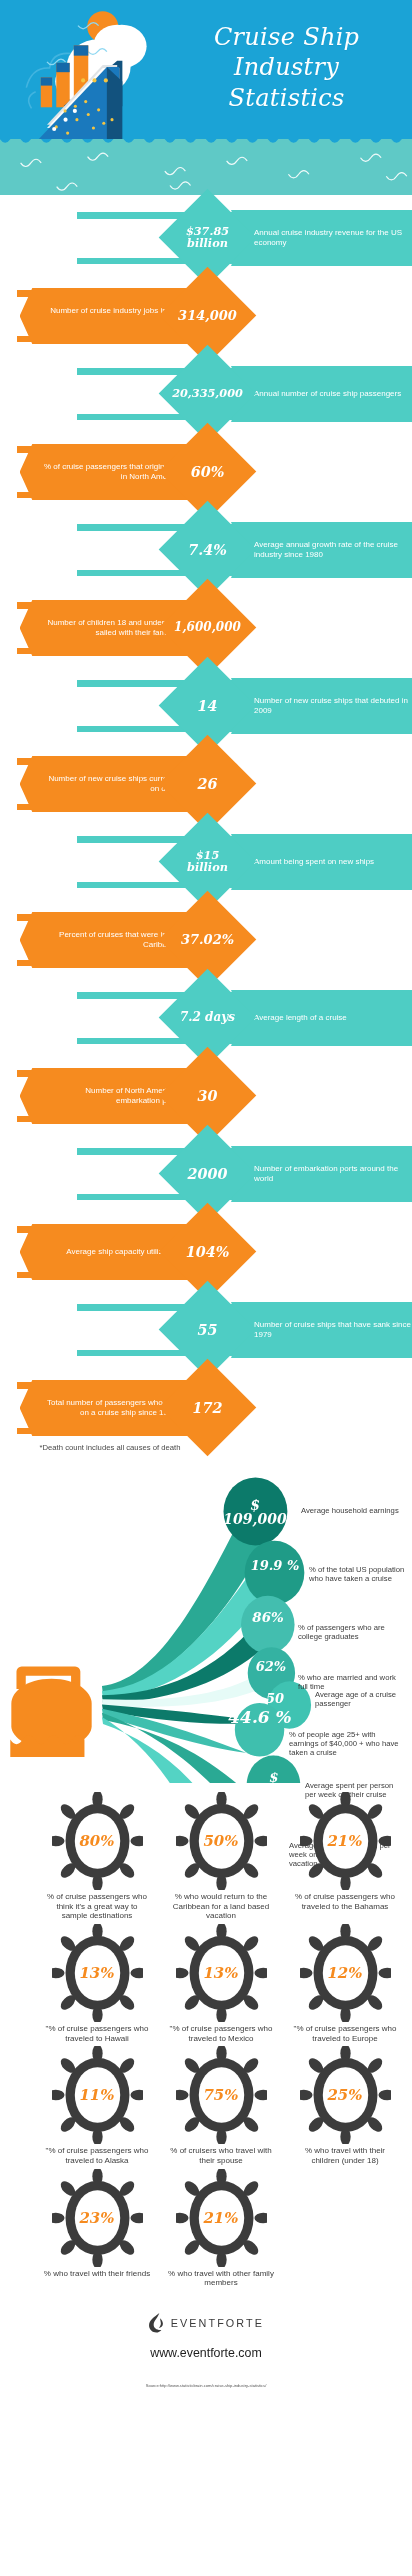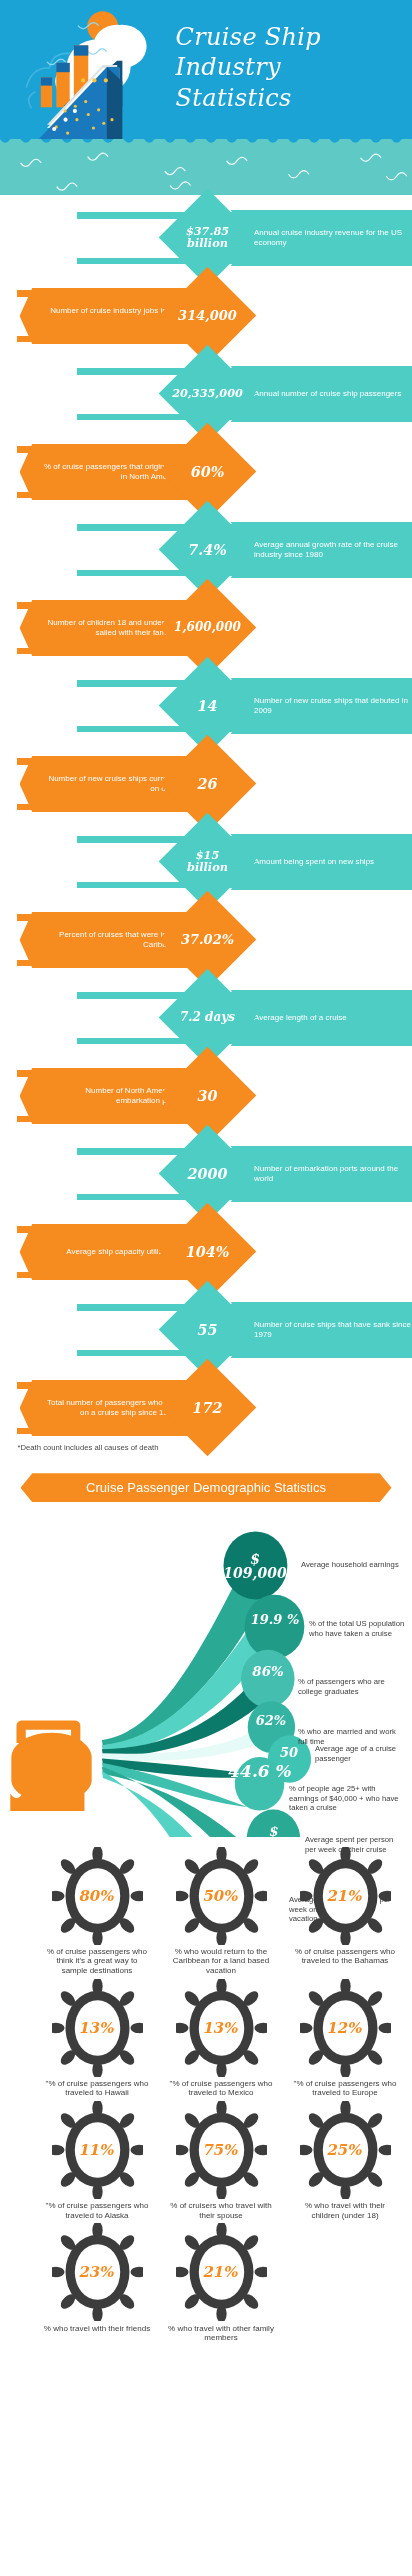--- a/index.html
+++ b/index.html
@@ -13,21 +13,21 @@
 
   
   .hero { position: relative; width: 412px; height: 195px; overflow: hidden; background: #1ba3d6; }
   .hero-sky { position: absolute; inset: 0 0 49px 0; background: #1ba3d6; }
   .hero-sea {
     position: absolute; left: 0; right: 0; bottom: 0; height: 56px;
     background: #5fc9c6;
   }
   .hero-title {
     position: absolute; right: 14.4px; top: 21.6px;
-    width: 222px; 
+    width: 222px; text-align: center;
     color: #ffffff;
     font-family: "DejaVu Serif", serif;
     font-style: italic;
     font-size: 24px;
     line-height: 1.28;
     text-shadow: 0 0.5px 0 rgba(0,0,0,.05);
     letter-spacing: 0.3px;
   }
   .hero-title span { display:block; }
   .hero-ship { position: absolute; left: 15.5px; top: 5.2px; }
@@ -107,20 +107,21 @@
   
   .ribbon-tail { position: absolute; height: 6.2px; z-index: 0; }
   .stat-row.right .ribbon-tail.top { left: 77px; top: 13.4px; width: 196px; }
   .stat-row.right .ribbon-tail.bot { left: 77px; bottom: 13.4px; width: 196px; }
   .stat-row.left .ribbon-tail.top { left: 16.5px; top: 13.4px; width: 183px; }
   .stat-row.left .ribbon-tail.bot { left: 16.5px; bottom: 13.4px; width: 183px; }
   .stat-row.teal .ribbon-tail { background: #4ecdc4; }
   .stat-row.orange .ribbon-tail { background: #f68b1f; }
 
   .footnote {
+    text-align: center;
     width: 185px;
     margin: -4.1px 0 0 17.5px;
     color: #4a4a4a;
     font-size: 7.7px;
     line-height: 1.25;
   }
 
   
   .section-banner {
     margin: 20.6px auto 5.2px auto;
@@ -498,23 +499,20 @@
         <div class="diamond-wrap">
           <div class="diamond">
             <div class="dtext" style="font-size: 14.4px;">172</div>
           </div>
         </div>
       </div>
     </div>
 
   <div class="footnote">*Death count includes all causes of death</div>
 
-  <div class="section-banner">
-    <span>Cruise Passenger Demographic Statistics</span>
-  </div>
 
   <div class="demo">
     <svg width="412" height="330" viewBox="0 0 800 640">
 
       <path d="M198 452 C300 440 380 300 470 120 L540 120 C460 300 330 450 200 470 Z" fill="#2aa994"></path>
       <path d="M198 462 C310 452 400 360 500 212 L560 212 C470 370 340 470 200 478 Z" fill="#54d3c4"></path>
       <path d="M198 470 C320 468 420 420 498 330 L556 330 C480 430 350 482 200 486 Z" fill="#0c7a6a"></path>
       <path d="M198 478 C330 482 430 470 500 430 L556 432 C470 488 350 496 200 492 Z" fill="#e6fbf7"></path>
       <path d="M198 488 C330 498 430 510 500 520 L556 520 C470 530 350 528 200 500 Z" fill="#0c7a6a"></path>
       <path d="M198 496 C320 520 420 560 490 586 L548 588 C440 586 330 550 200 510 Z" fill="#3fbfae"></path>
@@ -538,21 +536,21 @@
     </svg>
     <div class="demo-labels" id="demo-labels">
         <div class="bubble-text" style="left: 219px; top: 45px; width: 72px; font-size: 14px;">$<br>109,000</div>
         <div class="demo-label" style="left: 301px; top: 44px; width: 103px;">Average household earnings</div>
         <div class="bubble-text" style="left: 239px; top: 106px; width: 72px; font-size: 13px;">19.9 %</div>
         <div class="demo-label" style="left: 309px; top: 103px; width: 98px;">%  of the total US population who have taken a cruise</div>
         <div class="bubble-text" style="left: 232px; top: 158px; width: 72px; font-size: 13.4px;">86%</div>
         <div class="demo-label" style="left: 298px; top: 161px; width: 103px;">% of passengers who are college graduates</div>
         <div class="bubble-text" style="left: 235px; top: 207px; width: 72px; font-size: 13px;">62%</div>
         <div class="demo-label" style="left: 298px; top: 211px; width: 100px;">% who are married and work full time</div>
-        <div class="bubble-text" style="left: 253px; top: 239px; width: 72px; font-size: 13px;">50</div>
+        <div class="bubble-text" style="left: 239px; top: 239px; width: 72px; font-size: 13px;">50</div>
         <div class="demo-label" style="left: 315px; top: 228px; width: 93px;">Average age of a cruise passenger</div>
         <div class="bubble-text" style="left: 224px; top: 256px; width: 72px; font-size: 17px;">44.6 %</div>
         <div class="demo-label" style="left: 289px; top: 268px; width: 116px;">%  of people age 25+ with earnings of $40,000 + who have taken a cruise</div>
         <div class="bubble-text" style="left: 238px; top: 318px; width: 72px; font-size: 13.4px;">$<br>1,770</div>
         <div class="demo-label" style="left: 305px; top: 319px; width: 100px;">Average spent per person per week on their cruise</div>
         <div class="bubble-text" style="left: 220px; top: 377px; width: 72px; font-size: 13.4px;">$<br>1,200</div>
         <div class="demo-label" style="left: 289px; top: 379px; width: 103px;">Average spent per person per week on a non-cruise vacation</div>
       </div>
   </div>
 
@@ -902,15 +900,26 @@
                 <ellipse cx="88" cy="14" rx="10" ry="17" fill="#3c3c3c"></ellipse>
               </g>
               <ellipse cx="88" cy="95" rx="62" ry="72" fill="#3c3c3c"></ellipse>
               <ellipse cx="88" cy="95" rx="44" ry="54" fill="#ffffff"></ellipse>
             </svg><div class="wheel-pct">21%</div></div>
           <div class="wheel-caption">% who travel with other family members</div>
         </div>
       </div>
     </div>
 
+  <div class="footer">
+    <div class="logo-row">
+      <svg width="17.5" height="21.6" viewBox="0 0 34 42">
+        <path d="M22 2 c-10 8 -20 14 -20 24 c0 9 7 14 14 14 c4 0 8 -2 10 -5 c-8 1 -15 -3 -15 -10 c0 -8 7 -12 11 -23 z" fill="#3a3a3a"></path>
+        <path d="M24 12 c3 4 5 7 5 11 c0 5 -4 8 -8 8 c3 -3 4 -6 4 -9 c0 -4 -2 -7 -1 -10 z" fill="#3a3a3a"></path>
+      </svg>
+      <span class="logo-word">EVENTFORTE</span>
+    </div>
+    <div class="footer-url">www.eventforte.com</div>
+    <div class="footer-src">Source:http://www.statisticbrain.com/cruise-ship-industry-statistics/</div>
+  </div>
 
 </div>
 
 
 </body></html>

